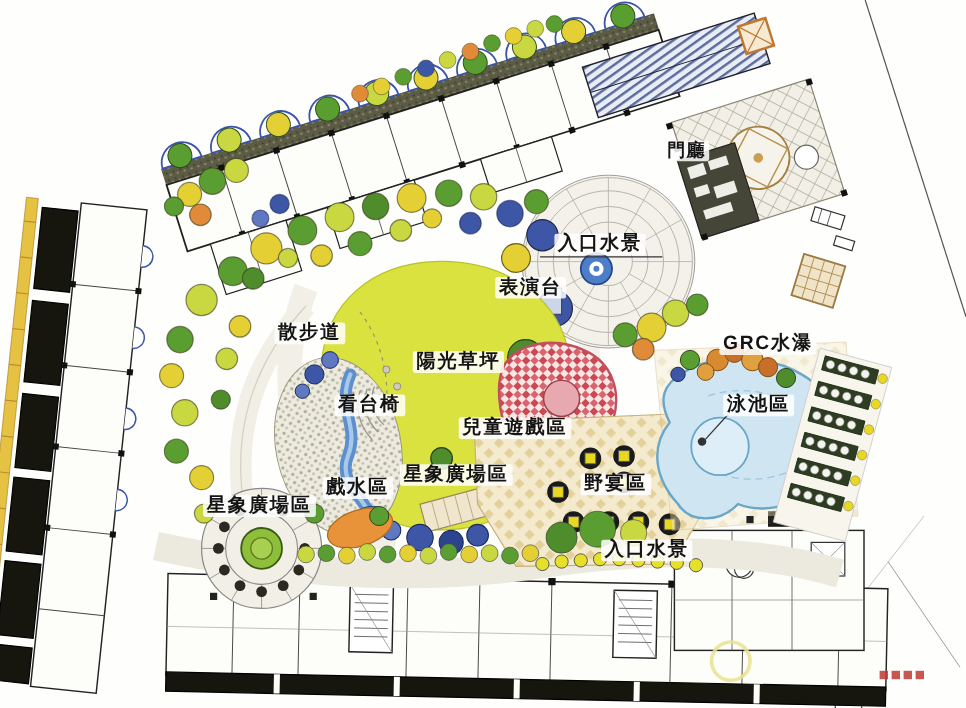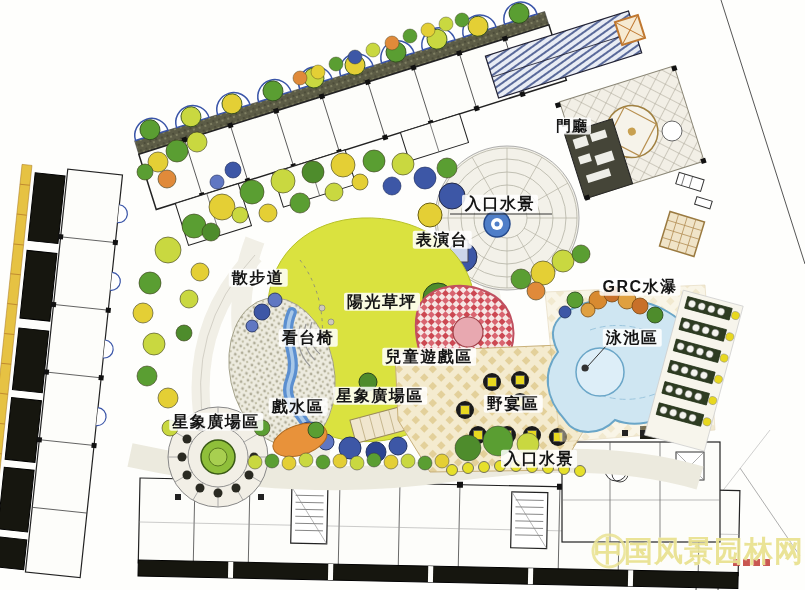--- a/index.html
+++ b/index.html
@@ -612,14 +612,13 @@
 <div class="lbl" style="left:640px;top:287px">GRC水瀑</div>
 <div class="lbl" style="left:308px;top:338px">看台椅</div>
 <div class="lbl" style="left:429px;top:357px">兒童遊戲區</div>
 <div class="lbl" style="left:632px;top:338px">泳池區</div>
 <div class="lbl" style="left:380px;top:396px">星象廣場區</div>
 <div class="lbl" style="left:298px;top:407px">戲水區</div>
 <div class="lbl" style="left:216px;top:422px">星象廣場區</div>
 <div class="lbl" style="left:513px;top:404px">野宴區</div>
 <div class="lbl" style="left:539px;top:459px">入口水景</div>
 
-<div class="watermark">中国风景园林网</div>
 </div>
 
 </body></html>

